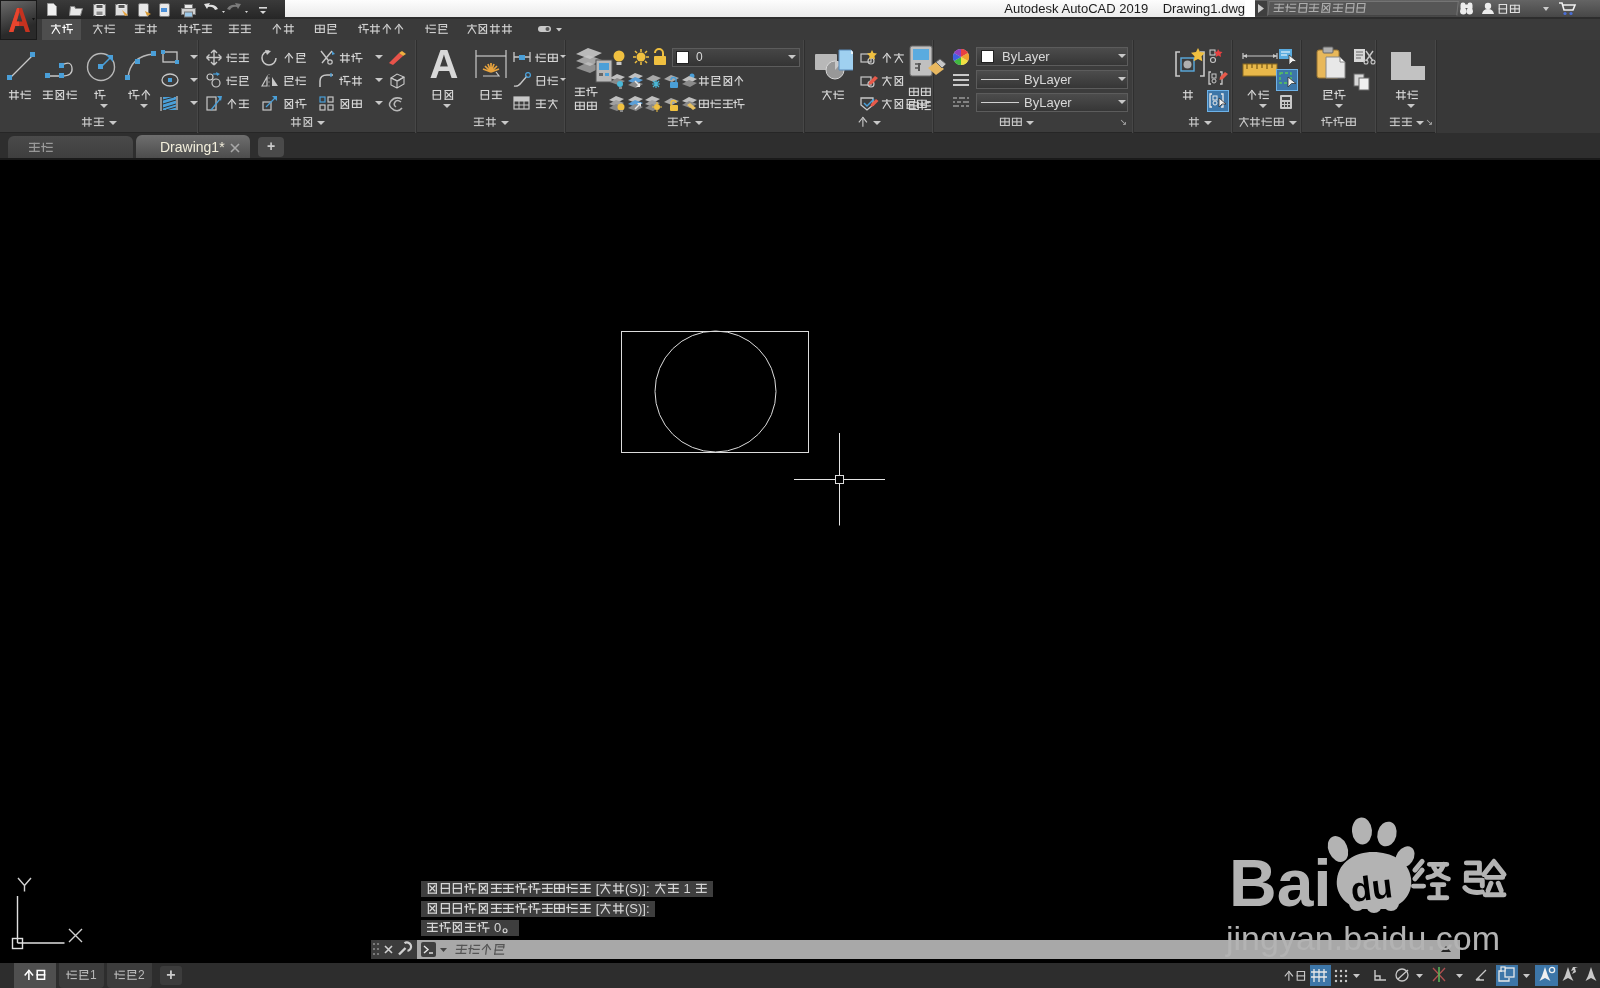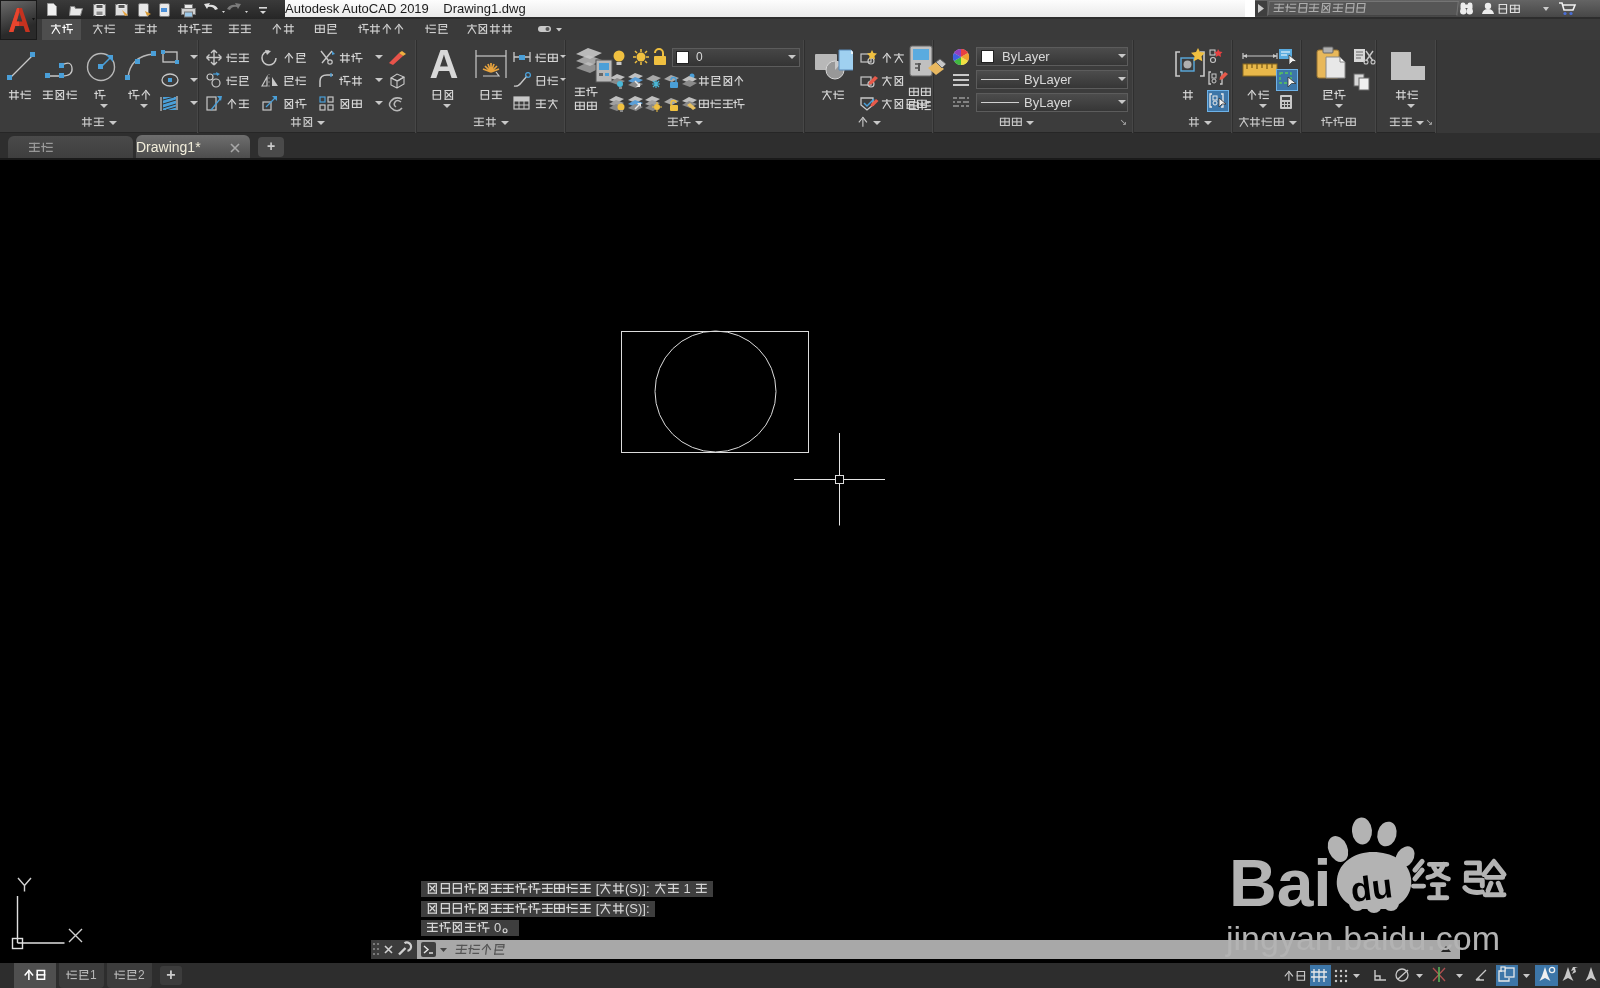--- a/index.html
+++ b/index.html
@@ -1,19 +1,19 @@
 <!DOCTYPE html>
 <html><head><meta charset="utf-8">
 <style>
 *{margin:0;padding:0;box-sizing:border-box}
 html,body{width:1600px;height:988px;overflow:hidden;background:#000}
 body{font-family:"Liberation Sans",sans-serif;position:relative}
 .abs{position:absolute}
 #titlebar{left:0;top:0;width:1600px;height:19px;background:#2d2d2d}
-#tb-white{left:285px;top:0;width:960px;height:17px;background:linear-gradient(#fdfdfd,#eaeaea);color:#1c1c1c;font-size:13px;text-align:left;line-height:17px}
+#tb-white{left:285px;top:0;width:960px;height:17px;background:linear-gradient(#fdfdfd,#eaeaea);color:#1c1c1c;font-size:13px;text-align:right;line-height:17px}
 #tb-right{left:1245px;top:0;width:355px;height:17px;background:linear-gradient(#646464,#474747)}
 #alogo{left:0;top:0;width:37px;height:40px;background:linear-gradient(160deg,#6a6a6a,#2a2a2a 70%);border:1px solid #1a1a1a;z-index:5}
 #tabrow{left:0;top:19px;width:1600px;height:21px;background:#3a3a3a}
 #ribbon{left:0;top:40px;width:1600px;height:93px;background:#3c3c3c;border-bottom:1px solid #262626}
 #filetabs{left:0;top:133px;width:1600px;height:27px;background:#2e2e2e}
 #canvas{left:0;top:160px;width:1600px;height:803px;background:#000}
 #statusbar{left:0;top:963px;width:1600px;height:25px;background:#2d2d2d}
 .tab{position:absolute;top:0;height:21px;line-height:21px;color:#cfcfcf;font-size:12px;text-align:center}
 .panel{position:absolute;top:0;height:93px;border-right:1px solid #2f2f2f;box-shadow:inset -1px 0 0 #474747}
 .plabel{position:absolute;bottom:2px;left:0;right:0;text-align:center;color:#c8c8c8;font-size:12px;height:16px;line-height:15px}
@@ -1430,21 +1430,21 @@
         </g>
       </svg><svg viewBox="0 0 16 16" style="width:12.74px;height:12.74px;vertical-align:-0.16em">
         <g fill="none" stroke="currentColor" stroke-width="1.55" stroke-linecap="square">
           <path d="M3 3v10"></path>
           <path d="M1 7h5"></path>
           <path d="M7 3h7"></path>
           <path d="M7 8h7"></path>
           <path d="M7 13h7"></path>
         </g>
       </svg></div>
-<div style="position:absolute;left:136px;top:2px;width:114px;height:25px;background:linear-gradient(#6e6e6e,#4a4a4a);border-radius:6px 6px 0 0;color:#f2eedb;font-size:14px;line-height:24px;padding-left:0">Drawing1*<svg width="10" height="10" style="position:absolute;right:10px;top:8px">
+<div style="position:absolute;left:136px;top:2px;width:114px;height:25px;background:linear-gradient(#6e6e6e,#4a4a4a);border-radius:6px 6px 0 0;color:#f2eedb;font-size:14px;line-height:24px;padding-left:24px">Drawing1*<svg width="10" height="10" style="position:absolute;right:10px;top:8px">
         <path d="M1 1L9 9M9 1L1 9" stroke="#a8a8a8" stroke-width="1.6"></path>
       </svg></div>
 <div style="position:absolute;left:258px;top:4px;width:26px;height:20px;background:#4a4a4a;border-radius:4px;color:#ccc;font-size:14px;font-weight:bold;text-align:center;line-height:19px">+</div>
 <div style="position:absolute;left:0;bottom:0;width:1600px;height:2px;background:#1a1a1a"></div>
 </div>
 <div class="abs" id="canvas">
 <svg width="1600" height="803" style="position:absolute;left:0;top:0">
 <g fill="none" stroke="#dcdcdc" stroke-width="1">
 <rect x="621.5" y="171.5" width="187" height="121"></rect>
 <circle cx="715.5" cy="231.5" r="60.5"></circle>

